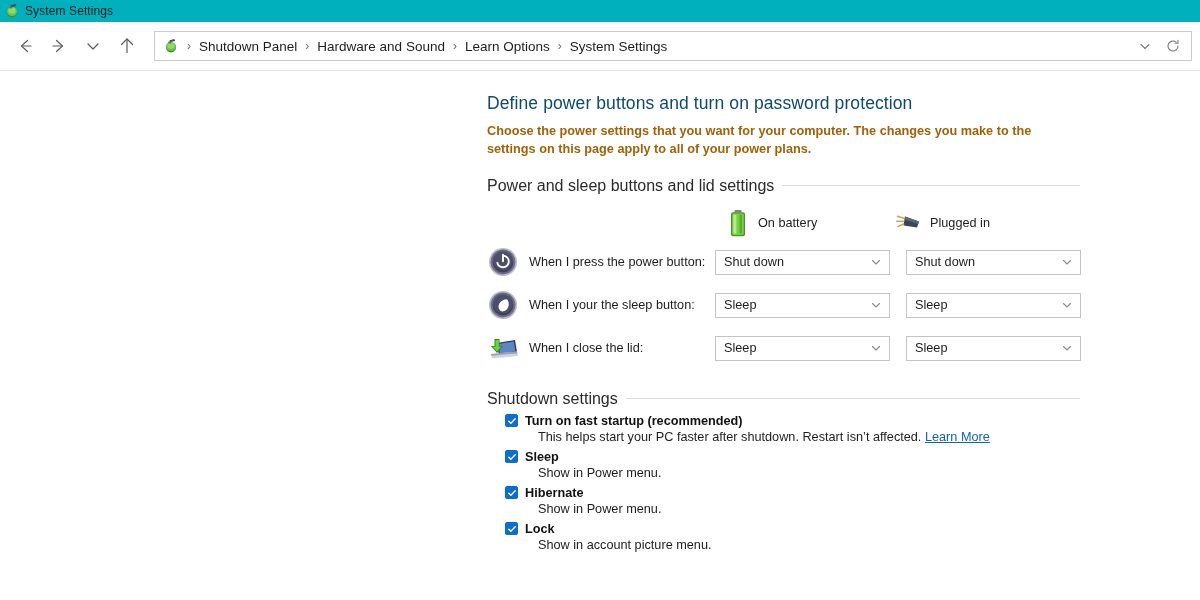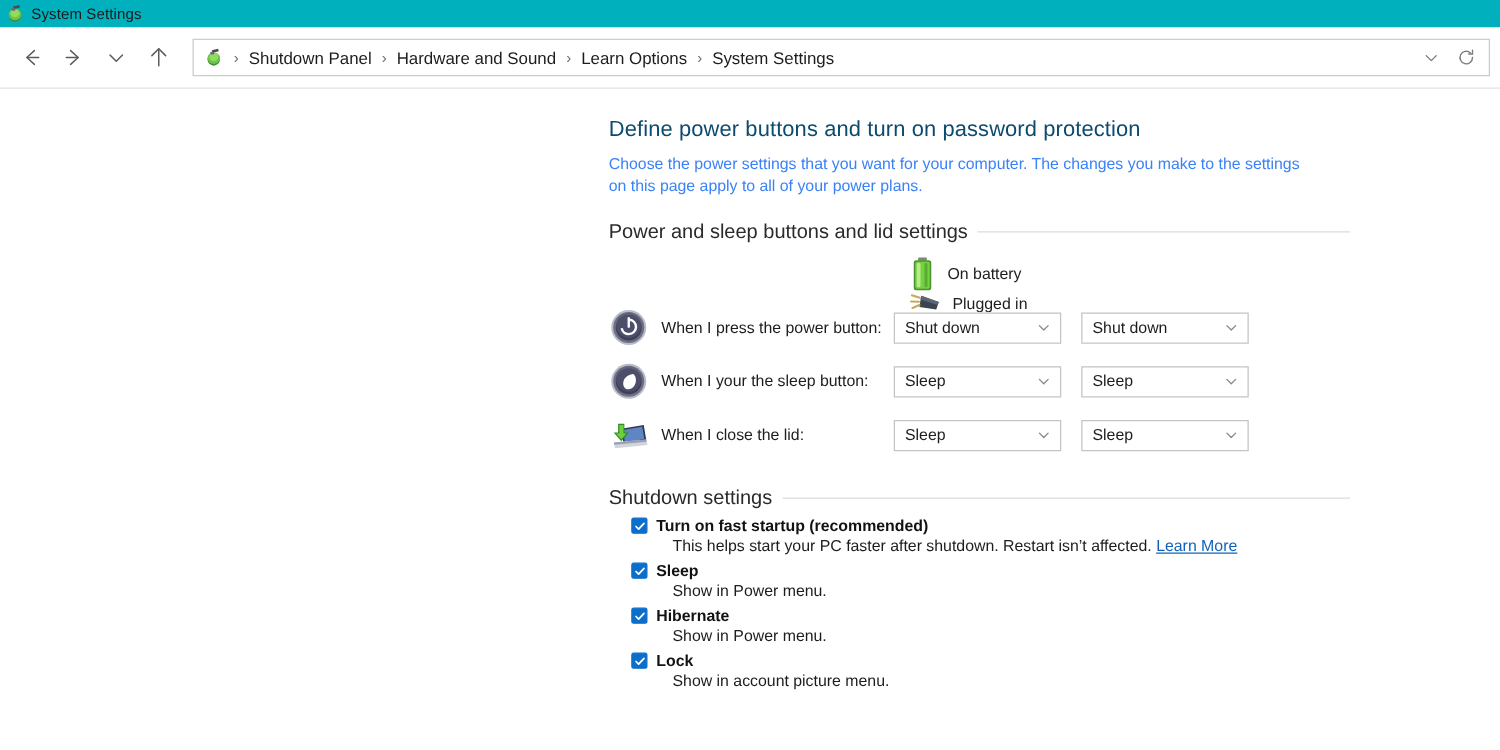--- a/index.html
+++ b/index.html
@@ -115,24 +115,25 @@
   #page-title {
     font-size: 17.5px;
     color: #0c4a6e;
     font-weight: normal;
     margin: 0 0 8px 0;
     letter-spacing: 0.1px;
   }
 
   #page-desc {
     font-size: 12.7px;
-    color: #3b82f6;
+    color: #a16207;
     line-height: 1.45;
     width: 570px;
     margin: 0 0 18px 0;
+    font-weight: bold;
   }
 
   .section-head {
     display: flex;
     align-items: center;
     width: 593px;
     margin-bottom: 6px;
   }
   .section-head .sh-label {
     font-size: 16px;
@@ -142,24 +143,24 @@
   }
   .section-head .sh-rule {
     flex: 1 1 auto;
     height: 1px;
     background: #dcdcdc;
   }
 
   
   #col-headers {
     display: flex;
+    align-items: center;
     height: 36px;
     margin-top: 10px;
     padding-left: 240px;
-    flex-direction: column;
   }
   .colhead {
     display: flex;
     align-items: center;
     width: 168px;
     flex: 0 0 auto;
   }
   .colhead .ch-label {
     font-size: 12.7px;
     color: #1d1d1d;
@@ -183,21 +184,21 @@
     align-items: center;
     justify-content: center;
   }
   .setting-row .row-label {
     font-size: 12.7px;
     color: #1d1d1d;
     width: 186px;
     flex: 0 0 auto;
   }
   .combo {
-    width: 134px;
+    width: 175px;
     height: 25px;
     border: 1px solid #c4c4c4;
     background: #ffffff;
     box-sizing: border-box;
     display: flex;
     align-items: center;
     justify-content: space-between;
     padding: 0 7px 0 8px;
     flex: 0 0 auto;
   }

